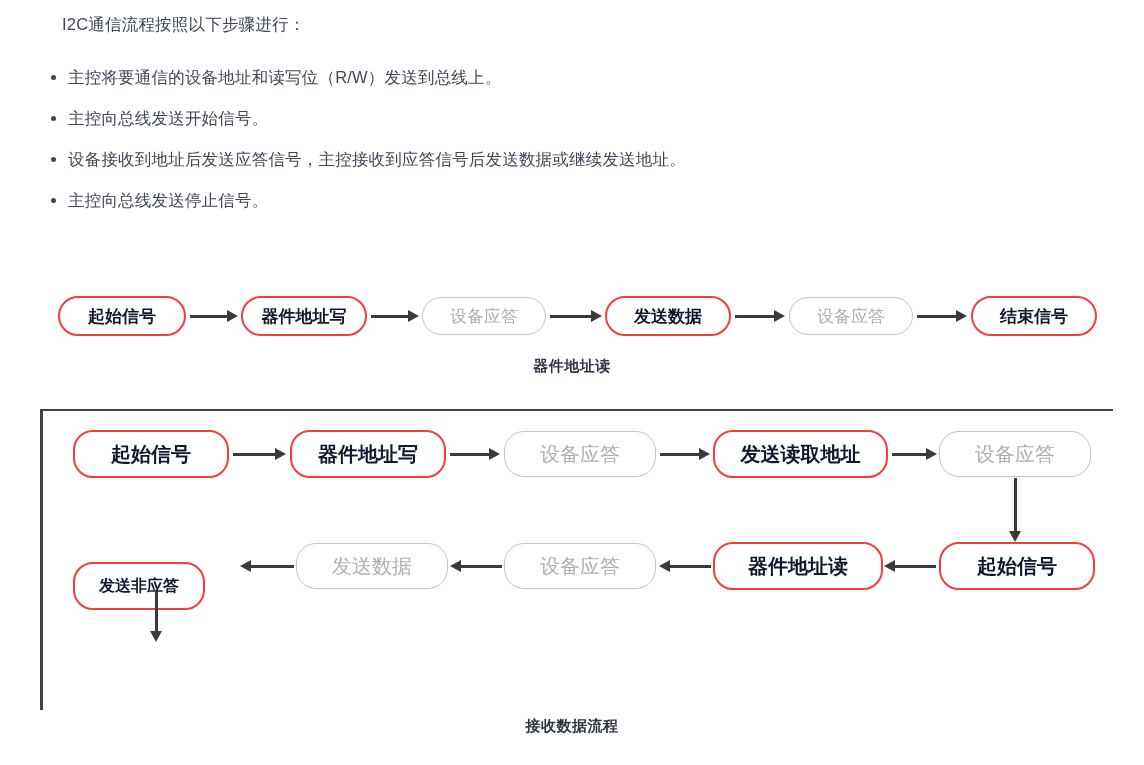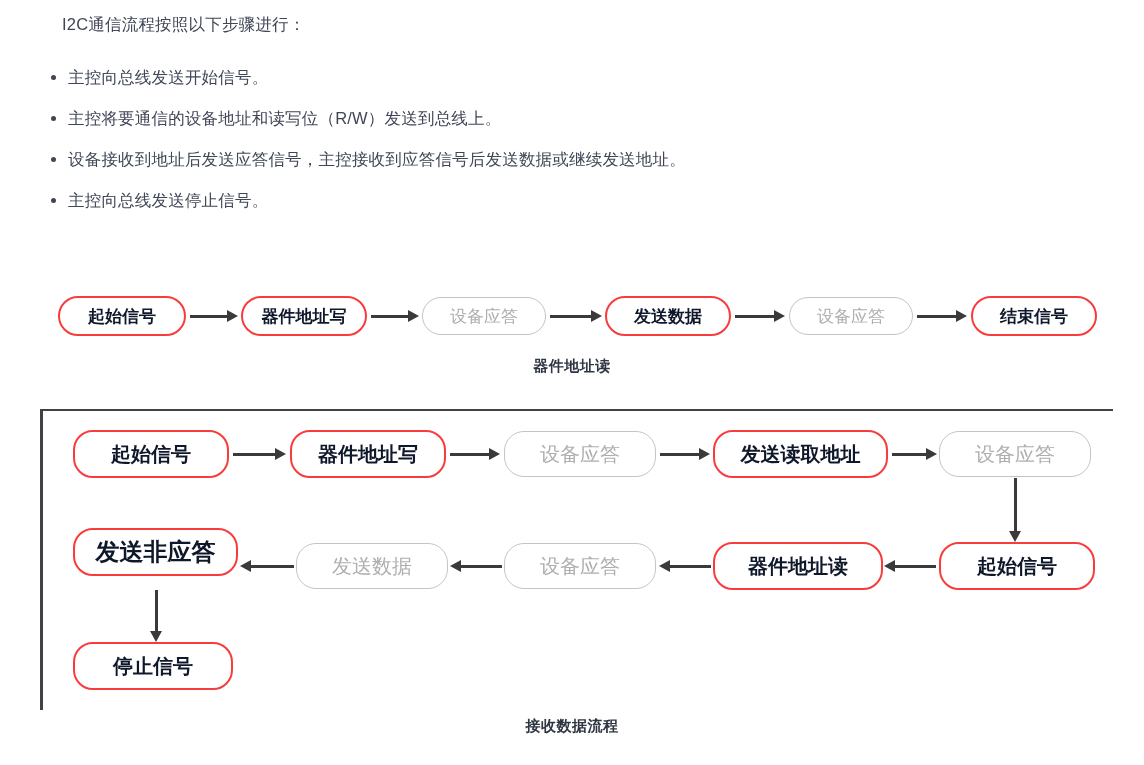--- a/index.html
+++ b/index.html
@@ -150,22 +150,22 @@
     border-top: 2px solid #3f4246;
     box-sizing: border-box;
   }
 </style>
 </head>
 <body>
 
 <div class="intro">I2C通信流程按照以下步骤进行：</div>
 
 <ul class="bullet-list">
+  <li>主控将要通信的设备地址和读写位（R/W）发送到总线上。</li>
   <li>主控向总线发送开始信号。</li>
-  <li>主控将要通信的设备地址和读写位（R/W）发送到总线上。</li>
   <li>设备接收到地址后发送应答信号，主控接收到应答信号后发送数据或继续发送地址。</li>
   <li>主控向总线发送停止信号。</li>
 </ul>
 
 <div class="flow-area" style="left:0px; top:0px; width:1144px; height:380px;">
 
   <div class="node red" style="left:58px; top:296px; width:128px; height:40px; font-size:17px;">起始信号</div>
 
   <div class="arrow-h right" style="left:190px; top:306px; width:48px; height:20px;">
     <span class="shaft"></span>
@@ -265,23 +265,22 @@
     <span class="head"></span>
   </div>
 
   <div class="node gray" style="left:296px; top:543px; width:152px; height:46px; font-size:20px;">发送数据</div>
 
   <div class="arrow-h left" style="left:240px; top:556px; width:54px; height:20px;">
     <span class="shaft"></span>
     <span class="head"></span>
   </div>
 
-  <div class="node red" style="left:73px; top:528px; width:165px; height:48px; font-size:24px;">发送非应答</div>
+  <div class="node red" style="left:73px; top:562px; width:132px; height:48px; font-size:16px;">发送非应答</div>
 
   <div class="arrow-v" style="left:146px; top:590px; width:20px; height:52px;">
     <span class="shaft"></span>
     <span class="head"></span>
   </div>
 
-  <div class="node red" style="left:73px; top:642px; width:160px; height:48px; font-size:20px;">停止信号</div>
 
   <div class="caption" style="left:0px; top:717px; width:1144px; text-align:center;">接收数据流程</div>
 </div>
 
 </body></html>

